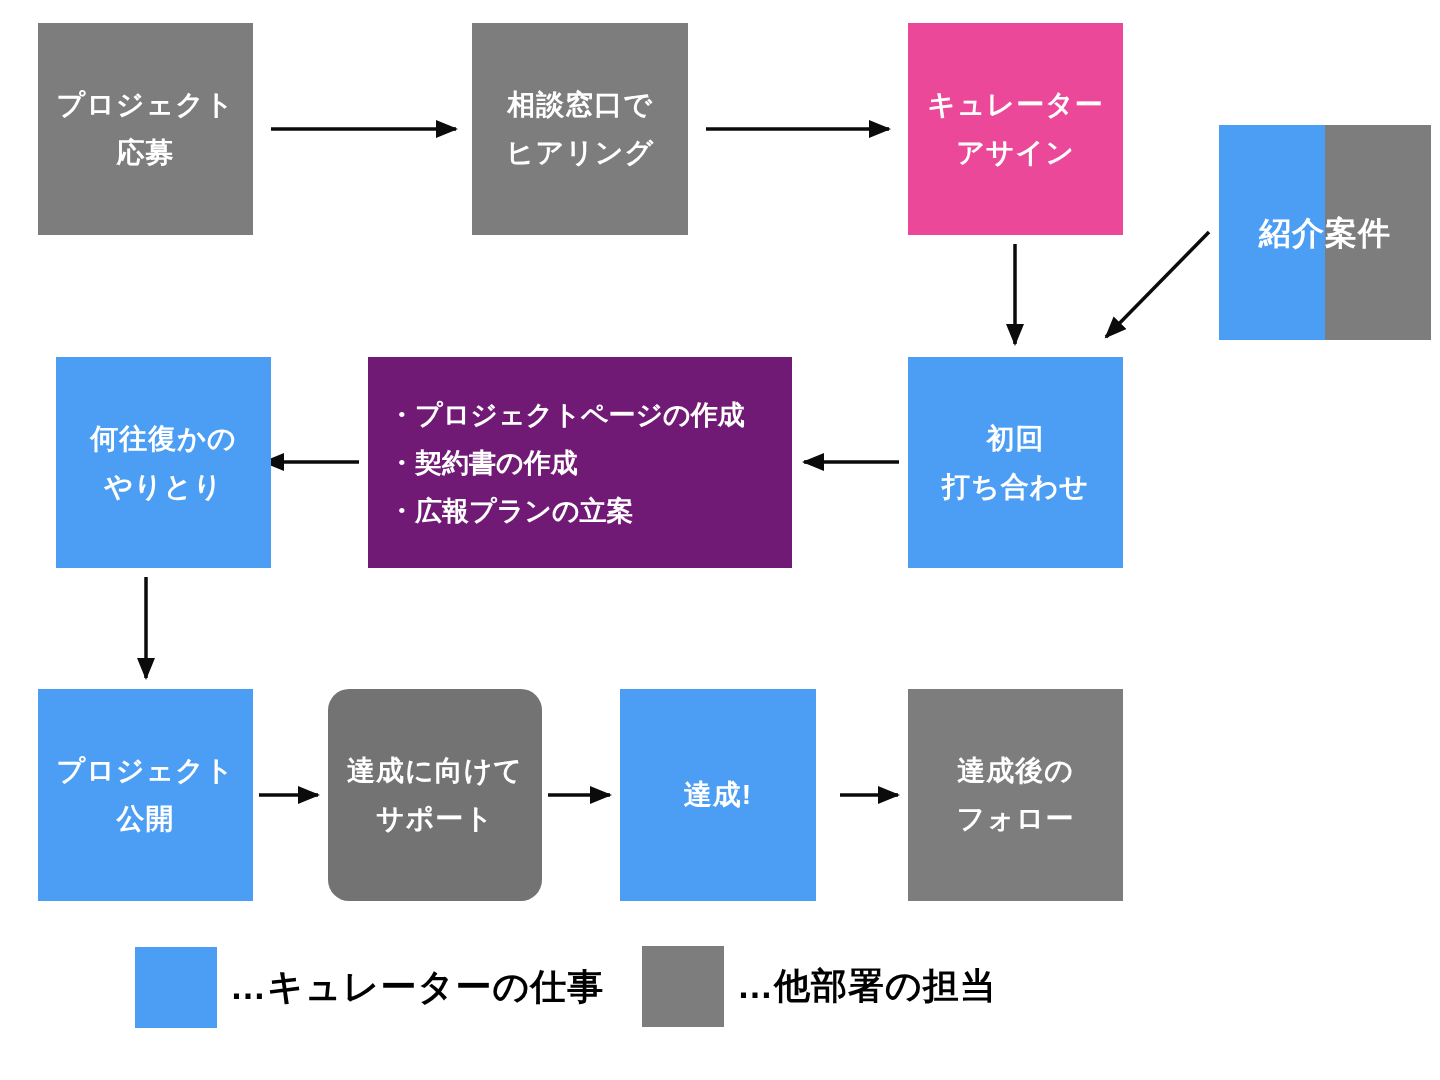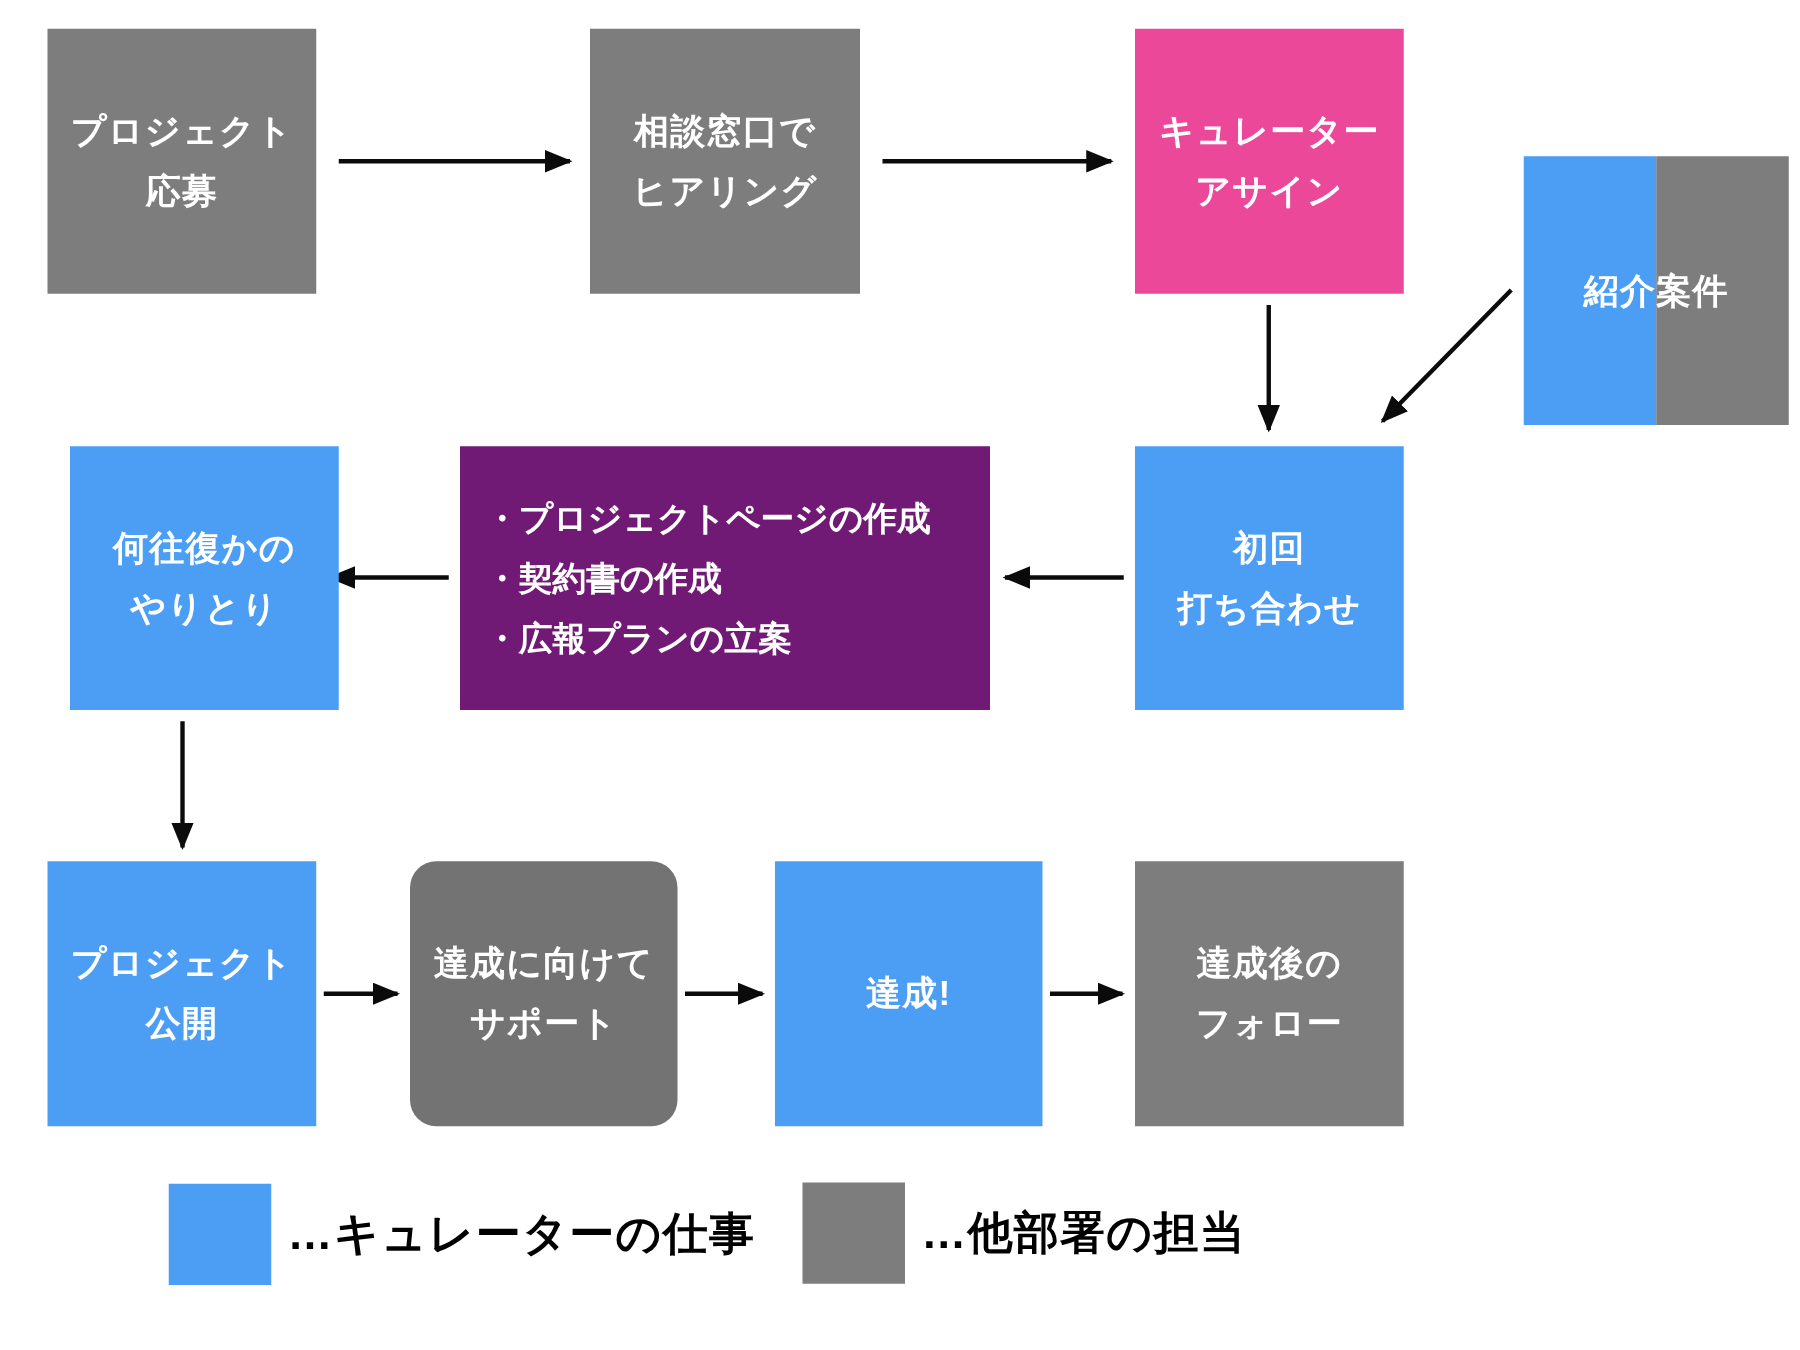--- a/index.html
+++ b/index.html
@@ -20,30 +20,30 @@
   
   .n0{left:38px;top:23px;width:215px;height:212px;}
   .n1{left:472px;top:23px;width:216px;height:212px;}
   .n2{left:908px;top:23px;width:215px;height:212px;}
   
   .n3{left:1219px;top:125px;width:212px;height:215px;flex-direction:row;align-items:stretch;justify-content:flex-start;padding:0;}
   .n3 .half{width:50%;height:100%;}
   .n3 .split-label{
     position:absolute;left:0;top:0;width:100%;height:100%;
     display:flex;align-items:center;justify-content:center;
-    font-size:28px;line-height:1;letter-spacing:1px;
+    font-size:32px;line-height:1;letter-spacing:1px;
   }
   
   .n4{left:56px;top:357px;width:215px;height:211px;}
   .n5{left:368px;top:357px;width:424px;height:211px;align-items:flex-start;text-align:left;padding-left:20px;box-sizing:border-box;font-size:27px;line-height:48px;letter-spacing:0;}
   .n6{left:908px;top:357px;width:215px;height:211px;justify-content:center;}
   
   .n7{left:38px;top:689px;width:215px;height:212px;}
   .n8{left:328px;top:689px;width:214px;height:212px;}
-  .n9{left:620px;top:689px;width:214px;height:212px;}
+  .n9{left:620px;top:689px;width:196px;height:212px;}
   .n10{left:908px;top:689px;width:215px;height:212px;}
   
   .legend-item{position:absolute;display:flex;align-items:center;}
   .legend-item .swatch{width:82px;height:81px;flex:0 0 auto;}
   .legend-item .legend-label{
     margin-left:13px;color:#000000;font-weight:bold;font-size:36px;
     letter-spacing:1px;white-space:nowrap;
   }
   .legend-1{left:135px;top:947px;}
   .legend-2{left:642px;top:946px;}

